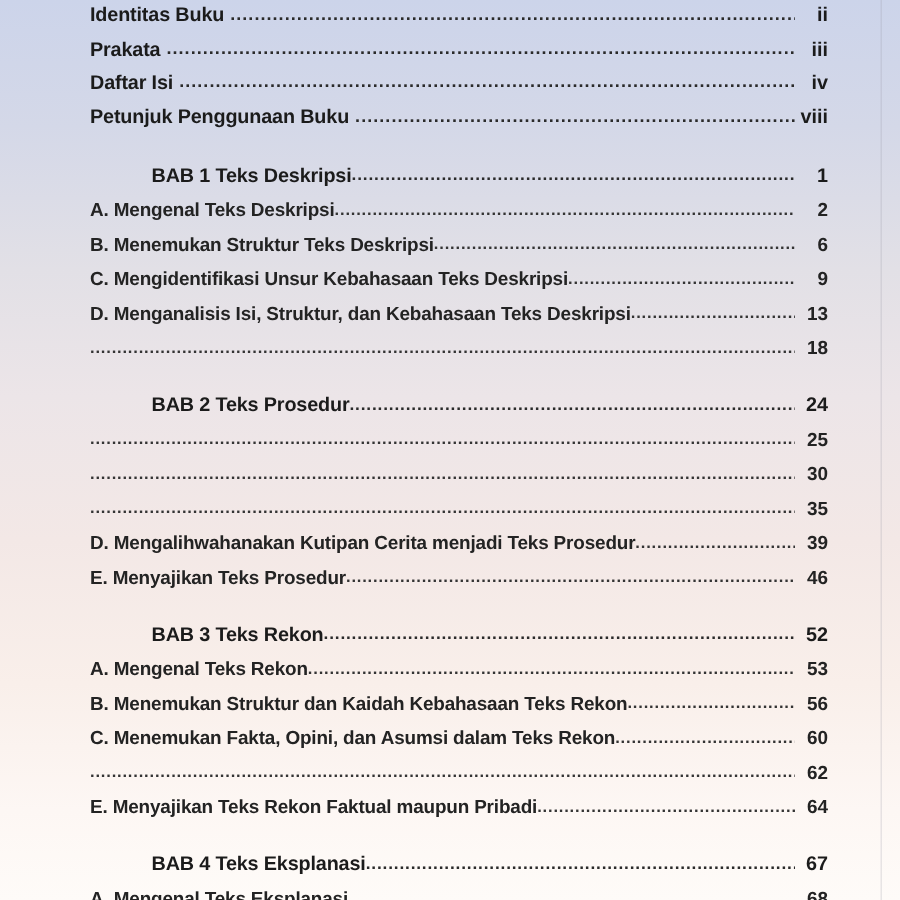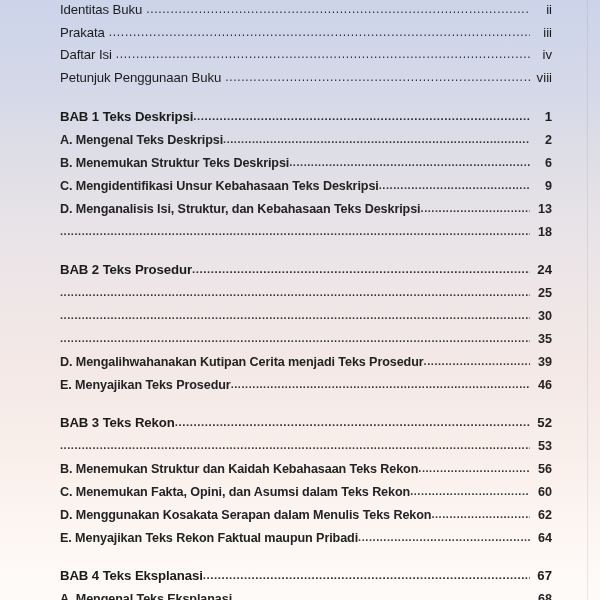--- a/index.html
+++ b/index.html
@@ -74,34 +74,35 @@
   .row .pageno {
     flex:0 0 auto;
     text-align:right;
     min-width:22px;
   }
 
   
   .front .row {
     height:22.6px;
     font-size:13.2px;
-    font-weight:normal;
+    font-weight:bold;
   }
   .front .row .label { padding-right:4px; }
   .front .row .leader { letter-spacing:0.7px; font-size:12px; }
   .front .row .pageno { padding-left:3px; }
 
   
   .chapter { margin-top:14px; }
   .chapter:first-of-type { margin-top:0; }
 
   .row.chapter-head {
     font-size:13.2px;
     font-weight:bold;
     height:24px;
+    margin-left:41px;
   }
   .row.chapter-head .leader { letter-spacing:0.55px; }
 
   .row.entry {
     font-size:12.6px;
     font-weight:bold;
     height:23px;
     color:#232323;
   }
   .row.entry .leader {
@@ -202,35 +203,35 @@
           <span class="pageno">46</span>
         </div>
       </div>
       <div class="chapter">
         <div class="row chapter-head">
           <span class="label">BAB 3 Teks Rekon</span>
           <span class="leader">................................................................................................................................................................</span>
           <span class="pageno">52</span>
         </div>
         <div class="row entry">
+          <span class="label">A. Mengenal Teks Rekon</span>
           <span class="leader">................................................................................................................................................................</span>
           <span class="pageno">53</span>
         </div>
         <div class="row entry">
           <span class="label">B. Menemukan Struktur dan Kaidah Kebahasaan Teks Rekon</span>
           <span class="leader">................................................................................................................................................................</span>
           <span class="pageno">56</span>
         </div>
         <div class="row entry">
           <span class="label">C. Menemukan Fakta, Opini, dan Asumsi dalam Teks Rekon</span>
           <span class="leader">................................................................................................................................................................</span>
           <span class="pageno">60</span>
         </div>
         <div class="row entry">
-          <span class="label">D. Menggunakan Kosakata Serapan dalam Menulis Teks Rekon </span>
           <span class="leader">................................................................................................................................................................</span>
           <span class="pageno">62</span>
         </div>
         <div class="row entry">
           <span class="label">E. Menyajikan Teks Rekon Faktual maupun Pribadi </span>
           <span class="leader">................................................................................................................................................................</span>
           <span class="pageno">64</span>
         </div>
       </div>
       <div class="chapter">

